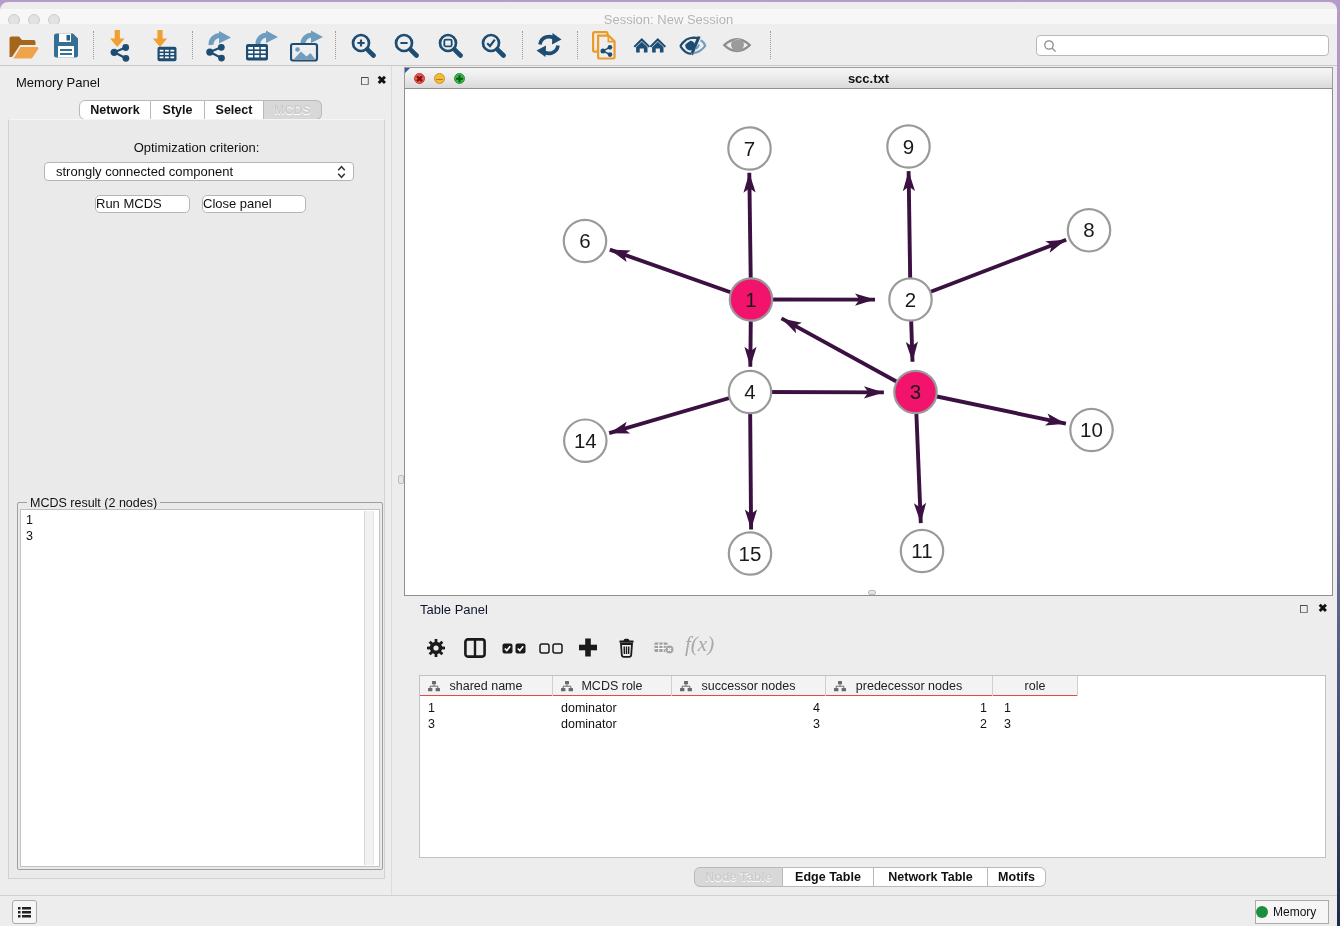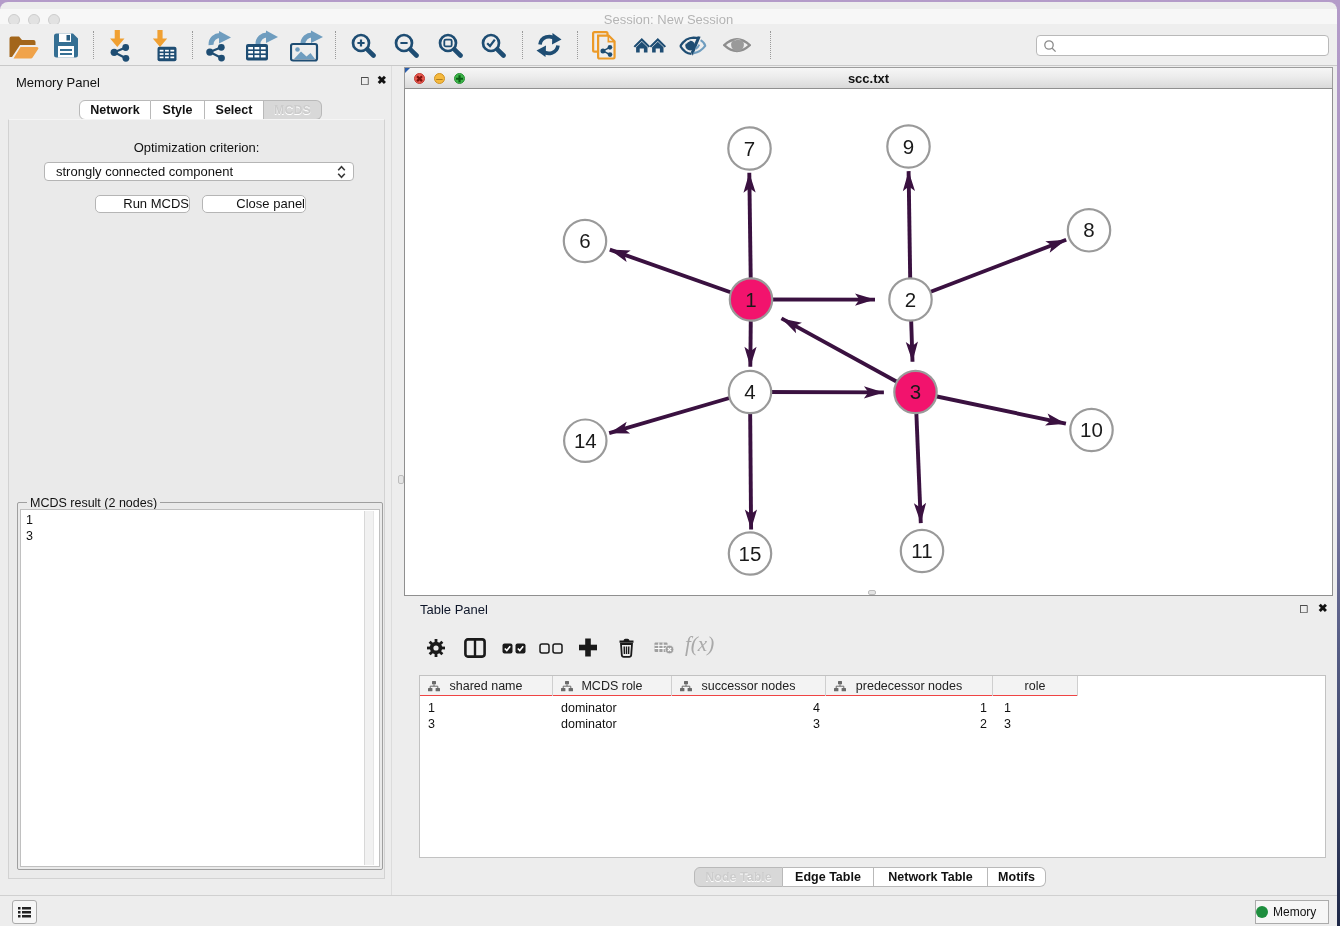--- a/index.html
+++ b/index.html
@@ -34,21 +34,21 @@
 .tab.first { border-left:1px solid #b9b9b9; border-radius:6px 0 0 6px; }
 .tab.last { border-radius:0 6px 6px 0; }
 .tab.sel { background:#d8d8d8; color:#ccc; text-shadow:0 1px 0 #fff; }
 #cp-content { position:absolute; left:8px; top:53px; width:377px; height:760px;
   background:#eaeaea; border:1px solid #d2d2d2; border-top:1px solid #f5f5f5; }
 #opt-label { position:absolute; left:0; top:20px; width:100%; text-align:center; font-size:13px; color:#111;}
 #opt-select { position:absolute; left:35px; top:42px; width:310px; height:19px; background:#fff;
   border:1px solid #b5b5b5; border-radius:4px; font-size:13px; color:#111; line-height:17px;
   padding-left:11px; }
 .btn { position:absolute; top:75px; height:18px; background:#fff; border:1px solid #b5b5b5;
-  border-radius:5px; font-size:13px; color:#111; text-align:right; line-height:16px; }
+  border-radius:5px; font-size:13px; color:#111; text-align:left; line-height:16px; }
 #fieldset { position:absolute; left:8px; top:376px; width:366px; height:374px; }
 #fieldset .bord { position:absolute; left:0; top:6px; width:100%; height:368px;
   border:1px solid #9f9f9f; border-radius:2px; }
 #fieldset .leg { position:absolute; left:10px; top:0; background:#eaeaea; padding:0 3px;
   font-size:12.5px; color:#111; }
 #fieldset .ta { position:absolute; left:3px; top:13px; width:360px; height:358px; background:#fff;
   border:1px solid #c0c0c0; font-size:12.5px; color:#111; line-height:16.2px; padding:2px 0 0 5px; }
 #fieldset .sb { position:absolute; right:9px; top:15px; width:10px; height:354px; background:#f1f1f1;
   border-left:1px solid #d8d8d8; border-right:1px solid #e5e5e5; }
 

